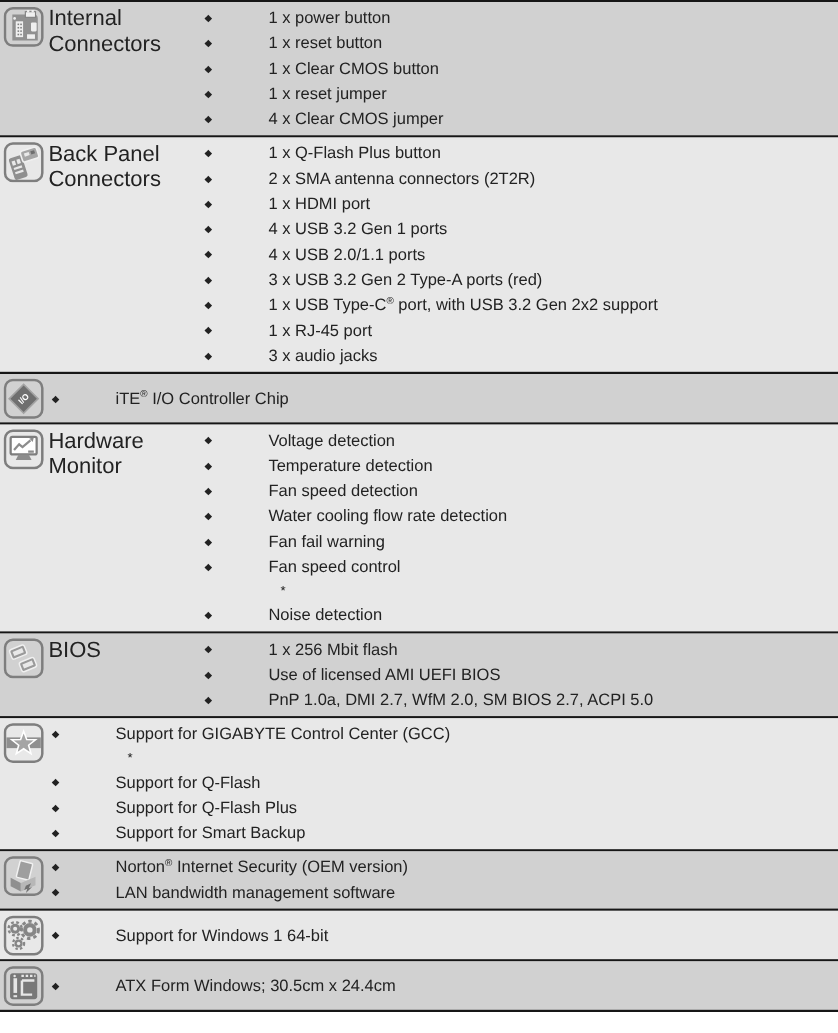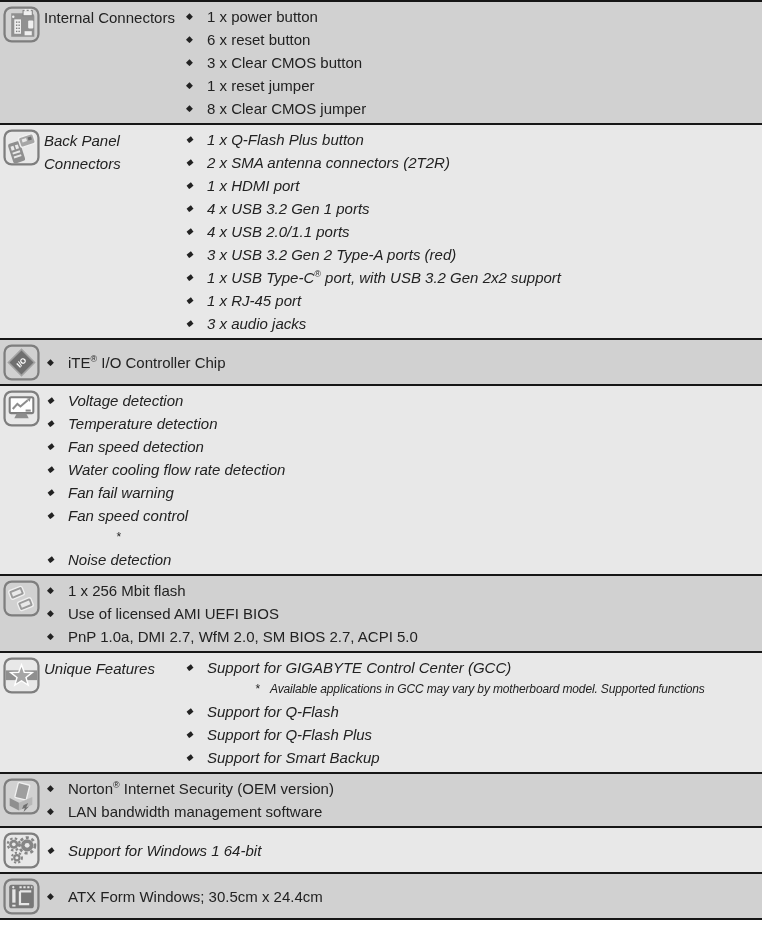--- a/index.html
+++ b/index.html
@@ -17,53 +17,53 @@
     box-sizing:border-box;
   }
   .row{
     display:flex;
     border-bottom:2px solid var(--divider);
     padding:3px 0;
     box-sizing:border-box;
     min-height:34px;
   }
   .row.dark{background:var(--row-dark);}
-  .row.light{background:var(--row-light);font-style:italic;}
+  .row.light{background:var(--row-light);}
   .row.center{align-items:center;min-height:40px;}
   .cell-icon{
     flex:0 0 44px;
     width:44px;
     padding:1px 0 0 3px;
     box-sizing:border-box;
   }
   .cell-icon svg{display:block;}
   .cell-label{
     flex:0 0 139px;
     width:139px;
-    font-size:15px;
+    font-size:20px;
     line-height:23px;
     padding-top:1px;
     box-sizing:border-box;
   }
   .cell-items{
     flex:1;
     display:flex;
     flex-direction:column;
     justify-content:center;
     min-width:0;
   }
   .item{display:flex;font-size:15px;line-height:23px;}
   .item .bullet{
     flex:0 0 24px;
     font-size:9px;
     line-height:23px;
     padding-left:3px;
     box-sizing:border-box;
   }
-  .item .text{flex:1;white-space:nowrap;}
+  .item .text{flex:1;white-space:nowrap;margin-left:37px;}
   .note{
     display:flex;
     font-size:12px;
     line-height:21px;
     padding-left:72px;
     letter-spacing:-0.15px;
     white-space:nowrap;
   }
   .note .star{flex:0 0 15px;text-align:left;}
   .note.cont{padding-left:87px;}
@@ -96,33 +96,33 @@
         </svg>
       </div>
       <div class="cell-label">Internal Connectors</div>
       <div class="cell-items">
         <div class="item">
           <span class="bullet">◆</span>
           <span class="text">1 x power button</span>
         </div>
         <div class="item">
           <span class="bullet">◆</span>
-          <span class="text">6 x reset button</span>
-        </div>
-        <div class="item">
-          <span class="bullet">◆</span>
-          <span class="text">3 x Clear CMOS button</span>
+          <span class="text">1 x reset button</span>
+        </div>
+        <div class="item">
+          <span class="bullet">◆</span>
+          <span class="text">1 x Clear CMOS button</span>
         </div>
         <div class="item">
           <span class="bullet">◆</span>
           <span class="text">1 x reset jumper</span>
         </div>
         <div class="item">
           <span class="bullet">◆</span>
-          <span class="text">8 x Clear CMOS jumper</span>
+          <span class="text">4 x Clear CMOS jumper</span>
         </div>
       </div>
     </div>
     <div class="row light">
       <div class="cell-icon">
         <svg width="37" height="37" viewBox="0 0 36 36">
           <rect x="1.5" y="1.5" width="33" height="33" rx="7" fill="none" stroke="#7e7e7e" stroke-width="2.2"></rect>
           <g transform="rotate(-18 18 18)">
             <rect x="6" y="11" width="12" height="20" rx="2" fill="#8f8f8f"></rect>
             <rect x="8" y="14" width="3" height="4" fill="#e9e9e9"></rect>
@@ -196,20 +196,21 @@
       <div class="cell-icon">
         <svg width="37" height="37" viewBox="0 0 36 36">
           <rect x="1.5" y="1.5" width="33" height="33" rx="7" fill="none" stroke="#7e7e7e" stroke-width="2.2"></rect>
           <rect x="6.5" y="7" width="23" height="15.5" rx="1.5" fill="#ffffff" stroke="#7e7e7e" stroke-width="2"></rect>
           <polyline points="9.5,18.5 14,13.5 17,16 24,10" fill="none" stroke="#8d8d8d" stroke-width="2"></polyline>
           <path d="M23 8.5 l4 -1 l-1 4 z" fill="#8d8d8d"></path>
           <path d="M13.5 22.5 h9 l2.5 5 h-14 z" fill="#8d8d8d"></path>
           <rect x="22" y="19" width="5" height="2" fill="#8d8d8d"></rect>
         </svg>
       </div>
+      <div class="cell-label">Hardware Monitor</div>
       <div class="cell-items">
         <div class="item">
           <span class="bullet">◆</span>
           <span class="text">Voltage detection</span>
         </div>
         <div class="item">
           <span class="bullet">◆</span>
           <span class="text">Temperature detection</span>
         </div>
         <div class="item">
@@ -244,20 +245,21 @@
           <g transform="rotate(-22 13 12)">
             <rect x="6" y="8" width="14" height="9" rx="2" fill="#9a9a9a" stroke="#f0f0f0" stroke-width="1.3"></rect>
             <rect x="8.5" y="10.5" width="9" height="4" fill="#e9e9e9"></rect>
           </g>
           <g transform="rotate(-22 22 24)">
             <rect x="15" y="19" width="14" height="9" rx="2" fill="#9a9a9a" stroke="#f0f0f0" stroke-width="1.3"></rect>
             <rect x="17.5" y="21.5" width="9" height="4" fill="#e9e9e9"></rect>
           </g>
         </svg>
       </div>
+      <div class="cell-label">BIOS</div>
       <div class="cell-items">
         <div class="item">
           <span class="bullet">◆</span>
           <span class="text">1 x 256 Mbit flash</span>
         </div>
         <div class="item">
           <span class="bullet">◆</span>
           <span class="text">Use of licensed AMI UEFI BIOS</span>
         </div>
         <div class="item">
@@ -267,29 +269,27 @@
       </div>
     </div>
     <div class="row light">
       <div class="cell-icon">
         <svg width="37" height="37" viewBox="0 0 36 36">
           <rect x="1.5" y="1.5" width="33" height="33" rx="7" fill="none" stroke="#7e7e7e" stroke-width="2.2"></rect>
           <rect x="2.8" y="13" width="30.4" height="9.5" fill="#8f8f8f"></rect>
           <polygon points="18,7.5 20.7,14.8 28.5,15.1 22.4,19.9 24.5,27.4 18,23.1 11.5,27.4 13.6,19.9 7.5,15.1 15.3,14.8" fill="#a5a5a5" stroke="#ffffff" stroke-width="1.4"></polygon>
         </svg>
       </div>
-      <div class="cell-label">Unique Features</div>
       <div class="cell-items">
         <div class="item">
           <span class="bullet">◆</span>
           <span class="text">Support for GIGABYTE Control Center (GCC)</span>
         </div>
         <div class="note">
           <span class="star">*</span>
-          <span>Available applications in GCC may vary by motherboard model. Supported functions</span>
         </div>
         <div class="item">
           <span class="bullet">◆</span>
           <span class="text">Support for Q-Flash</span>
         </div>
         <div class="item">
           <span class="bullet">◆</span>
           <span class="text">Support for Q-Flash Plus</span>
         </div>
         <div class="item">

